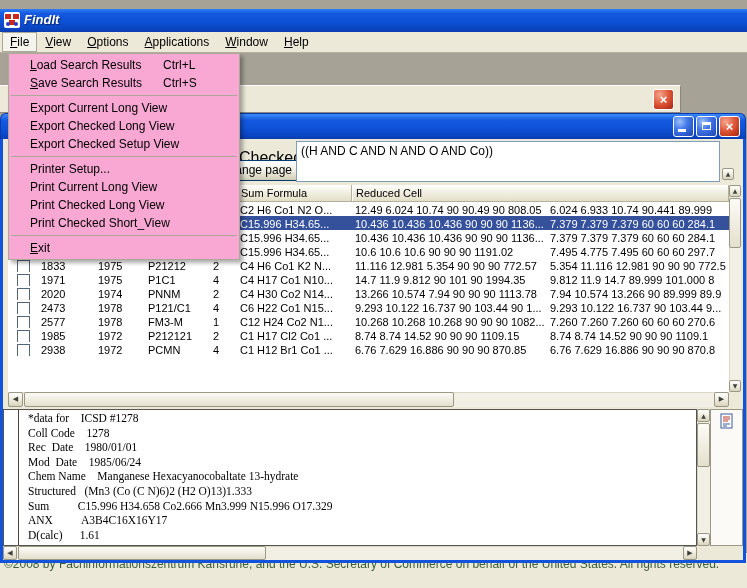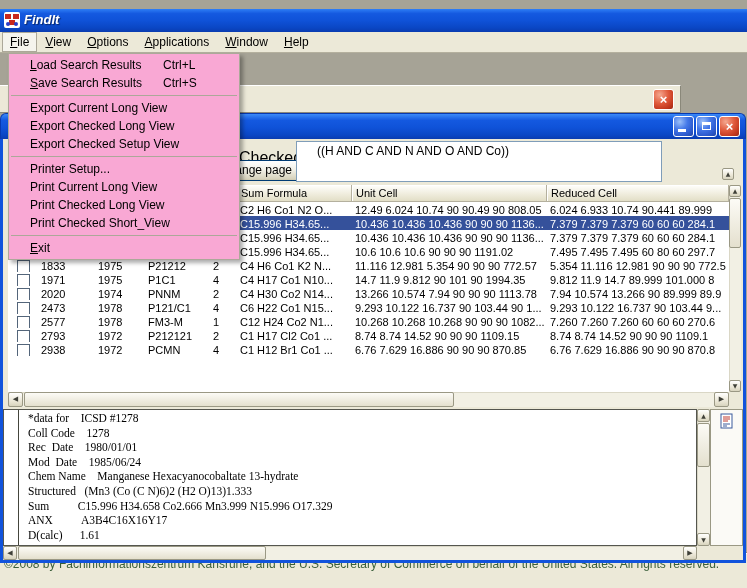--- a/index.html
+++ b/index.html
@@ -46,22 +46,22 @@
                background:linear-gradient(180deg,#3B8AF8 0%,#1459E0 25%,#0F52D8 55%,#0A46C4 85%,#0A3CB0 100%)}
   .child-controls{position:absolute;top:2px;right:5px;display:flex;gap:2px}
   .child-body{position:absolute;top:26px;left:0;right:0;bottom:0;background:#ECE9D8;
               border:3px solid #1153DC;border-top:0;box-sizing:border-box}
 
   
   .lbl-checked{position:absolute;left:236px;top:10px;font-size:16px}
   .chg-btn{position:absolute;left:209px;top:21px;width:88px;height:21px;border:1px solid #003C74;border-radius:3px;
            background:linear-gradient(#FFFFFF,#F2F1E8 45%,#D8D4BE 92%,#CCC8B0);font-size:12px;text-align:center;
            line-height:19px;box-sizing:border-box}
-  .query{position:absolute;left:293px;top:2px;width:366px;height:41px;background:#fff;border:1px solid #7F9DB9;
-         font-size:12px;padding:2px 20px;box-sizing:border-box;overflow:hidden;white-space:nowrap}
+  .query{position:absolute;left:293px;top:2px;width:424px;height:41px;background:#fff;border:1px solid #7F9DB9;
+         font-size:12px;padding:2px 4px;box-sizing:border-box;overflow:hidden;white-space:nowrap}
   .qarrow{position:absolute;left:719px;top:29px;width:12px;height:12px}
 
   
   .thead{position:absolute;top:46px;left:5px;width:721px;height:17px;display:flex}
   .hcell{background:linear-gradient(#FFFFFC,#F0EDDE 55%,#E2DEC6);border-right:1px solid #B4B09E;border-bottom:1px solid #B4B09E;
          box-shadow:inset 1px 1px 0 #fff;font-size:11px;padding:2px 0 0 4px;box-sizing:border-box;
          overflow:hidden;white-space:nowrap;flex:0 0 auto}
   .tbody{position:absolute;top:63px;left:5px;width:721px;height:191px;background:#fff;overflow:hidden}
   .trow{display:flex;height:14px;font-size:11px;line-height:17px}
   .trow.sel{background:#35519B;color:#fff}
@@ -173,21 +173,20 @@
       <div class="query">((H AND C AND N AND O AND Co))</div>
       <div class="qarrow sbtn" style="font-size:6px;line-height:10px">▲</div>
 
       <div class="thead">
         <div class="hcell c-cb"></div>
         <div class="hcell c-id"></div>
         <div class="hcell c-year"></div>
         <div class="hcell c-sg"></div>
         <div class="hcell c-z"></div>
         <div class="hcell c-sum">Sum Formula</div>
-        <div class="hcell c-unit">Unit Cell</div>
         <div class="hcell h-red">Reduced Cell</div>
       </div>
 
       <div class="tbody">
           <div class="trow">
     <div class="cell c-cb"><span class="cb"></span></div>
     <div class="cell c-id"></div>
     <div class="cell c-year"></div>
     <div class="cell c-sg"></div>
     <div class="cell c-z"></div>
@@ -216,21 +215,21 @@
     <div class="cell c-red">7.379 7.379 7.379 60 60 60 284.1</div>
   </div>
           <div class="trow">
     <div class="cell c-cb"><span class="cb"></span></div>
     <div class="cell c-id">1280</div>
     <div class="cell c-year">1975</div>
     <div class="cell c-sg">FM3-M</div>
     <div class="cell c-z">1.33</div>
     <div class="cell c-sum">C15.996 H34.65...</div>
     <div class="cell c-unit">10.6 10.6 10.6 90 90 90 1191.02</div>
-    <div class="cell c-red">7.495 7.495 7.495 60 80 60 297.7</div>
+    <div class="cell c-red">7.495 4.775 7.495 60 60 60 297.7</div>
   </div>
           <div class="trow">
     <div class="cell c-cb"><span class="cb"></span></div>
     <div class="cell c-id">1833</div>
     <div class="cell c-year">1975</div>
     <div class="cell c-sg">P21212</div>
     <div class="cell c-z">2</div>
     <div class="cell c-sum">C4 H6 Co1 K2 N...</div>
     <div class="cell c-unit">11.116 12.981 5.354 90 90 90 772.57</div>
     <div class="cell c-red">5.354 11.116 12.981 90 90 90 772.5</div>
@@ -270,21 +269,21 @@
     <div class="cell c-id">2577</div>
     <div class="cell c-year">1978</div>
     <div class="cell c-sg">FM3-M</div>
     <div class="cell c-z">1</div>
     <div class="cell c-sum">C12 H24 Co2 N1...</div>
     <div class="cell c-unit">10.268 10.268 10.268 90 90 90 1082...</div>
     <div class="cell c-red">7.260 7.260 7.260 60 60 60 270.6</div>
   </div>
           <div class="trow">
     <div class="cell c-cb"><span class="cb"></span></div>
-    <div class="cell c-id">2793</div>
+    <div class="cell c-id">1985</div>
     <div class="cell c-year">1972</div>
     <div class="cell c-sg">P212121</div>
     <div class="cell c-z">2</div>
     <div class="cell c-sum">C1 H17 Cl2 Co1 ...</div>
     <div class="cell c-unit">8.74 8.74 14.52 90 90 90 1109.15</div>
     <div class="cell c-red">8.74 8.74 14.52 90 90 90 1109.1</div>
   </div>
           <div class="trow">
     <div class="cell c-cb"><span class="cb"></span></div>
     <div class="cell c-id">2938</div>

